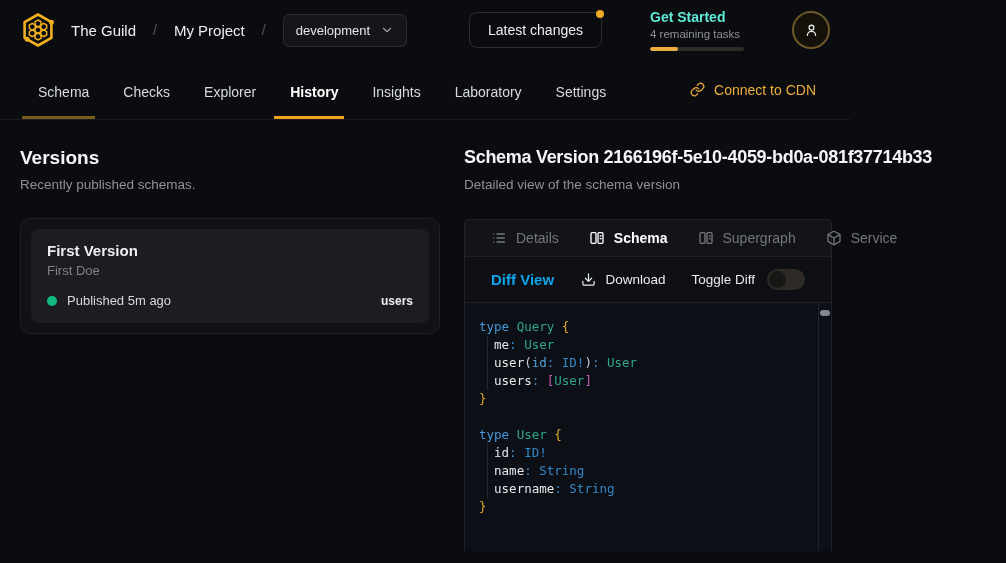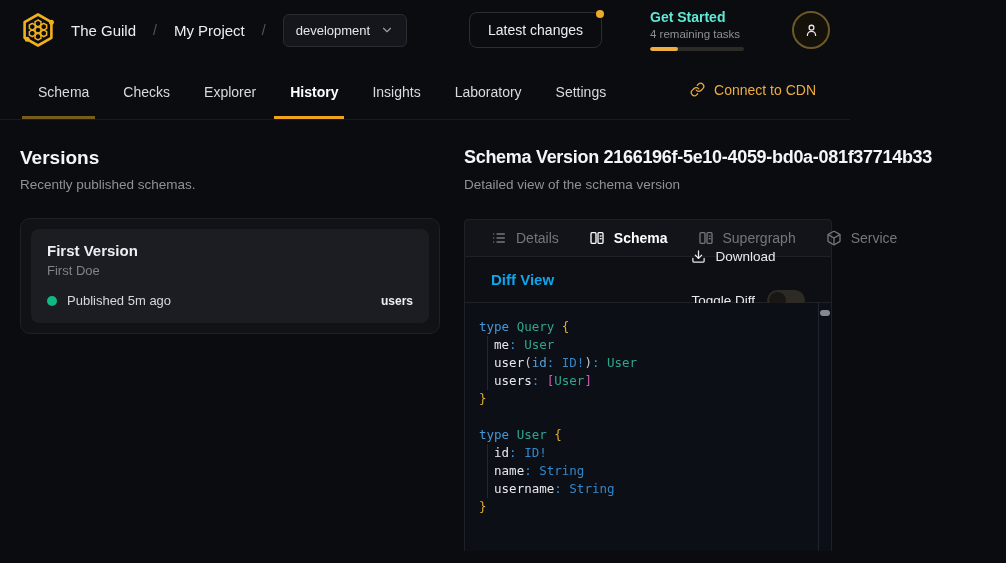--- a/index.html
+++ b/index.html
@@ -70,21 +70,21 @@
   .detail-title { font-size:18px; font-weight:700; letter-spacing:-0.3px; color:#f4f5f7; white-space:nowrap; }
   .detail-sub { font-size:13.5px; color:#8f9197; margin-top:9px; }
   .detail-panel { margin-top:27px; flex:1; min-height:0; display:flex; flex-direction:column; }
   .ptabs { display:flex; align-items:center; gap:30px; height:38px; padding:0 26px; background:#13141a; border:1px solid #1f2127; border-radius:4px 4px 0 0; flex:0 0 auto; }
   .ptab { display:flex; align-items:center; gap:9px; font-size:14px; color:#74767d; cursor:pointer; }
   .ptab svg { width:16px; height:16px; stroke:#74767d; }
   .ptab.active { color:#ffffff; font-weight:600; }
   .ptab.active svg { stroke:#ffffff; }
   .diff-header { height:46px; display:flex; align-items:center; padding:0 26px; background:#0d0f15; border-left:1px solid #1f2127; border-right:1px solid #1f2127; border-bottom:1px solid #1f2127; flex:0 0 auto; }
   .diff-title { font-size:15px; font-weight:700; color:#0ea5e9; }
-  .diff-actions { margin-left:auto; display:flex; align-items:flex-start; gap:26px;flex-direction:column; }
+  .diff-actions { margin-left:auto; display:flex; align-items:center; gap:26px; }
   .dl-btn { display:flex; align-items:center; gap:9px; font-size:13.5px; color:#e8eaee; cursor:pointer; background:none; border:none; font-family:"Liberation Sans", sans-serif; }
   .dl-btn svg { width:15px; height:15px; stroke:#e8eaee; }
   .toggle-group { display:flex; align-items:center; gap:12px; }
   .toggle-label { font-size:13.5px; color:#e8eaee; }
   .switch { width:38px; height:21px; border-radius:11px; background:#2e2b27; position:relative; cursor:pointer; }
   .switch .knob { position:absolute; left:2px; top:2px; width:17px; height:17px; border-radius:50%; background:#191715; }
 
   .code-area { position:relative; flex:1; min-height:0; background:#0c0f15; border-left:1px solid #1f2127; border-right:1px solid #1f2127; padding:15px 26px 0 14px; overflow:hidden; }
   .code-lines { font-family:"DejaVu Sans Mono", monospace; font-size:12.5px; line-height:18px; }
   .code-line { position:relative; white-space:pre; }

